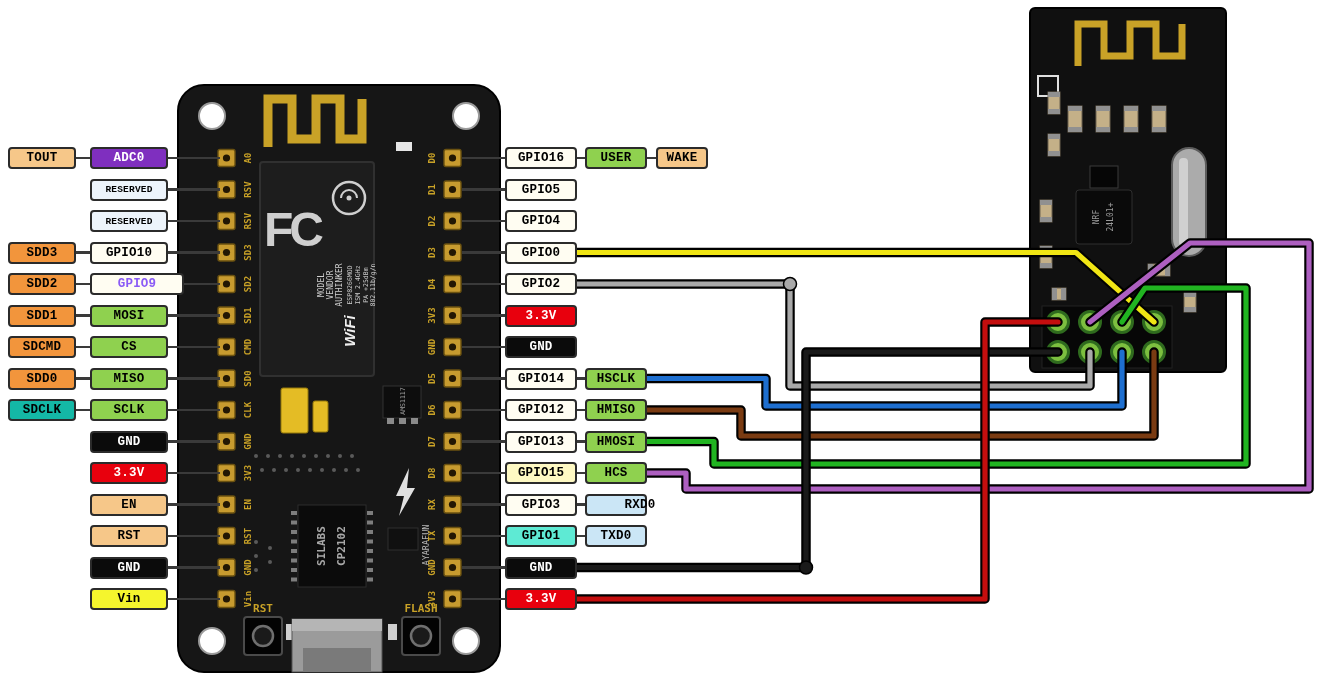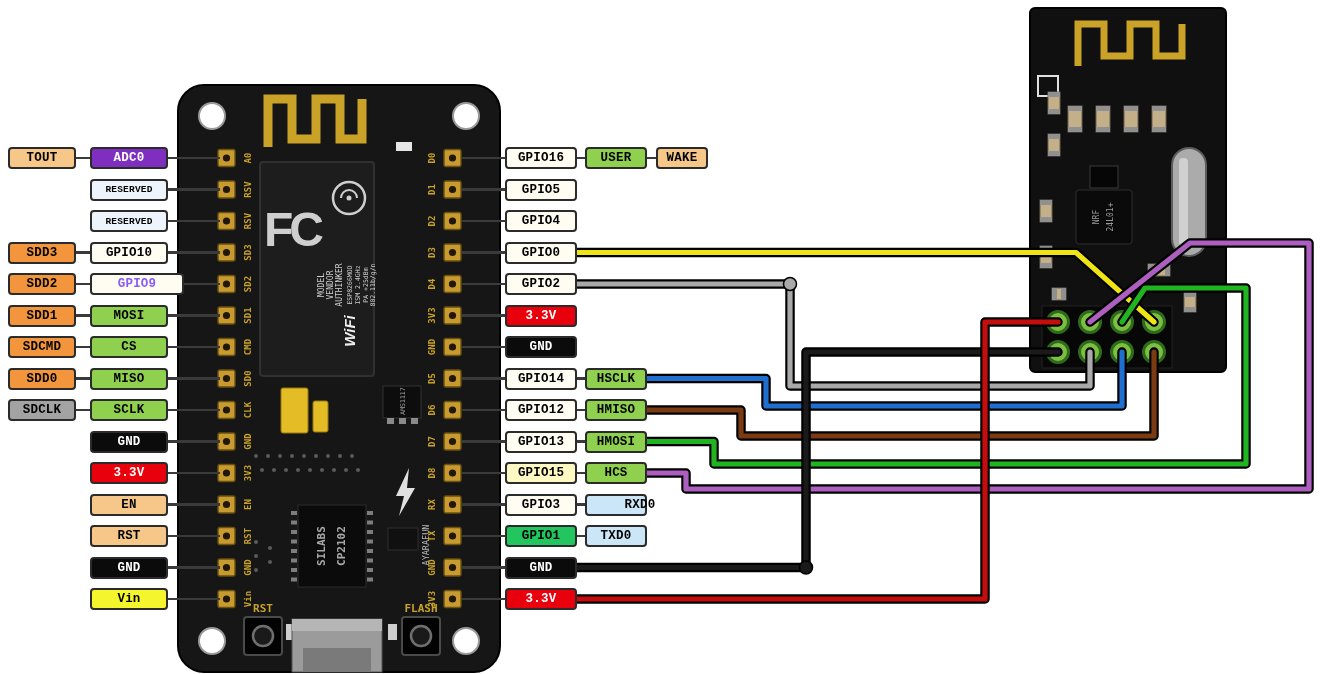--- a/index.html
+++ b/index.html
@@ -342,21 +342,21 @@
       <div class="pin-label" style="left: 90px; top: 304.5px; width: 78px; background: rgb(143, 209, 79); color: rgb(0, 0, 0);">MOSI</div>
       <div class="conn" style="left: 168px; top: 345.8px; width: 52px;"></div>
       <div class="pin-label" style="left: 8px; top: 336px; width: 68px; background: rgb(242, 149, 60); color: rgb(0, 0, 0);">SDCMD</div>
       <div class="conn" style="left: 76px; top: 345.8px; width: 14px;"></div>
       <div class="pin-label" style="left: 90px; top: 336px; width: 78px; background: rgb(143, 209, 79); color: rgb(0, 0, 0);">CS</div>
       <div class="conn" style="left: 168px; top: 377.3px; width: 52px;"></div>
       <div class="pin-label" style="left: 8px; top: 367.5px; width: 68px; background: rgb(242, 149, 60); color: rgb(0, 0, 0);">SDD0</div>
       <div class="conn" style="left: 76px; top: 377.3px; width: 14px;"></div>
       <div class="pin-label" style="left: 90px; top: 367.5px; width: 78px; background: rgb(143, 209, 79); color: rgb(0, 0, 0);">MISO</div>
       <div class="conn" style="left: 168px; top: 408.8px; width: 52px;"></div>
-      <div class="pin-label" style="left: 8px; top: 399px; width: 68px; background: #a3a3a3; color: rgb(0, 0, 0);">SDCLK</div>
+      <div class="pin-label" style="left: 8px; top: 399px; width: 68px; background: #14b8a6; color: rgb(0, 0, 0);">SDCLK</div>
       <div class="conn" style="left: 76px; top: 408.8px; width: 14px;"></div>
       <div class="pin-label" style="left: 90px; top: 399px; width: 78px; background: rgb(143, 209, 79); color: rgb(0, 0, 0);">SCLK</div>
       <div class="conn" style="left: 168px; top: 440.3px; width: 52px;"></div>
       <div class="pin-label" style="left: 90px; top: 430.5px; width: 78px; background: rgb(11, 11, 11); color: rgb(255, 255, 255);">GND</div>
       <div class="conn" style="left: 168px; top: 471.8px; width: 52px;"></div>
       <div class="pin-label" style="left: 90px; top: 462px; width: 78px; background: rgb(232, 0, 13); color: rgb(255, 255, 255);">3.3V</div>
       <div class="conn" style="left: 168px; top: 503.3px; width: 52px;"></div>
       <div class="pin-label" style="left: 90px; top: 493.5px; width: 78px; background: rgb(246, 199, 137); color: rgb(0, 0, 0);">EN</div>
       <div class="conn" style="left: 168px; top: 534.8px; width: 52px;"></div>
       <div class="pin-label" style="left: 90px; top: 525px; width: 78px; background: rgb(246, 199, 137); color: rgb(0, 0, 0);">RST</div>
@@ -396,21 +396,21 @@
       <div class="pin-label" style="left: 585px; top: 430.5px; width: 62px; background: rgb(143, 209, 79); color: rgb(0, 0, 0);">HMOSI</div>
       <div class="conn" style="left: 462px; top: 471.8px; width: 43px;"></div>
       <div class="pin-label" style="left: 505px; top: 462px; width: 72px; background: #fef9c3; color: rgb(0, 0, 0);">GPIO15</div>
       <div class="conn" style="left: 577px; top: 471.8px; width: 8px;"></div>
       <div class="pin-label" style="left: 585px; top: 462px; width: 62px; background: rgb(143, 209, 79); color: rgb(0, 0, 0);">HCS</div>
       <div class="conn" style="left: 462px; top: 503.3px; width: 43px;"></div>
       <div class="pin-label" style="left: 505px; top: 493.5px; width: 72px; background: rgb(255, 253, 242); color: rgb(0, 0, 0);">GPIO3</div>
       <div class="conn" style="left: 577px; top: 503.3px; width: 8px;"></div>
       <div class="pin-label" style="left: 585px; top: 493.5px; width: 62px; background: rgb(203, 230, 246); color: rgb(0, 0, 0); padding-left: 48px;">RXD0</div>
       <div class="conn" style="left: 462px; top: 534.8px; width: 43px;"></div>
-      <div class="pin-label" style="left: 505px; top: 525px; width: 72px; background: #22c55e; color: rgb(0, 0, 0);">GPIO1</div>
+      <div class="pin-label" style="left: 505px; top: 525px; width: 72px; background: #5eead4; color: rgb(0, 0, 0);">GPIO1</div>
       <div class="conn" style="left: 577px; top: 534.8px; width: 8px;"></div>
       <div class="pin-label" style="left: 585px; top: 525px; width: 62px; background: rgb(203, 230, 246); color: rgb(0, 0, 0);">TXD0</div>
       <div class="conn" style="left: 462px; top: 566.3px; width: 43px;"></div>
       <div class="pin-label" style="left: 505px; top: 556.5px; width: 72px; background: rgb(11, 11, 11); color: rgb(255, 255, 255);">GND</div>
       <div class="conn" style="left: 462px; top: 597.8px; width: 43px;"></div>
       <div class="pin-label" style="left: 505px; top: 588px; width: 72px; background: rgb(232, 0, 13); color: rgb(255, 255, 255);">3.3V</div>
     </div>
 </div>
 
 </body></html>

